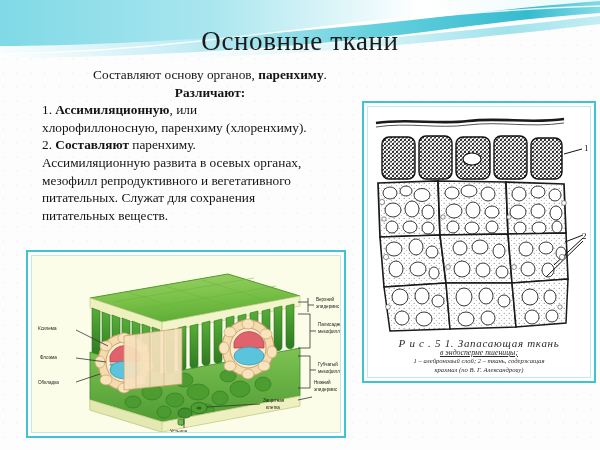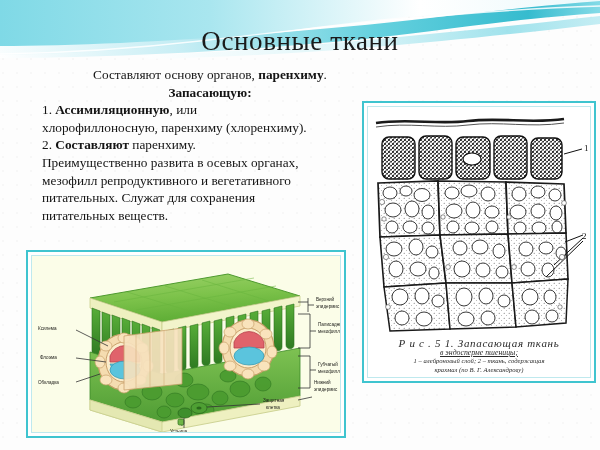--- a/index.html
+++ b/index.html
@@ -175,34 +175,34 @@
 
   <div id="title">Основные ткани</div>
 
   <div id="body-text">
 
     <div class="line center">
       <span>Составляют основу органов, </span><b>паренхиму</b><span>.</span>
     </div>
 
     <div class="line center">
-      <b>Запасающую:</b>
+      <b>Различают:</b>
     </div>
 
     <div class="line">
       <span>1. </span><b>Ассимиляционную</b><span>, или</span>
     </div>
 
     <div class="line">хлорофиллоносную, паренхиму (хлоренхиму).</div>
 
     <div class="line">
       <span>2. </span><b>Составляют</b><span> паренхиму.</span>
     </div>
 
-    <div class="line">Преимущественно развита в осевых органах,</div>
+    <div class="line">Ассимиляционную развита в осевых органах,</div>
     <div class="line">мезофилл репродуктивного и вегетативного</div>
     <div class="line">питательных. Служат для сохранения</div>
     <div class="line">питательных веществ.</div>
   </div>
 
   <div class="figure-frame" id="fig-endosperm">
     <div class="inner">
 
       <svg width="224" height="272" viewBox="0 0 224 272" xmlns="http://www.w3.org/2000/svg">
         <defs>

